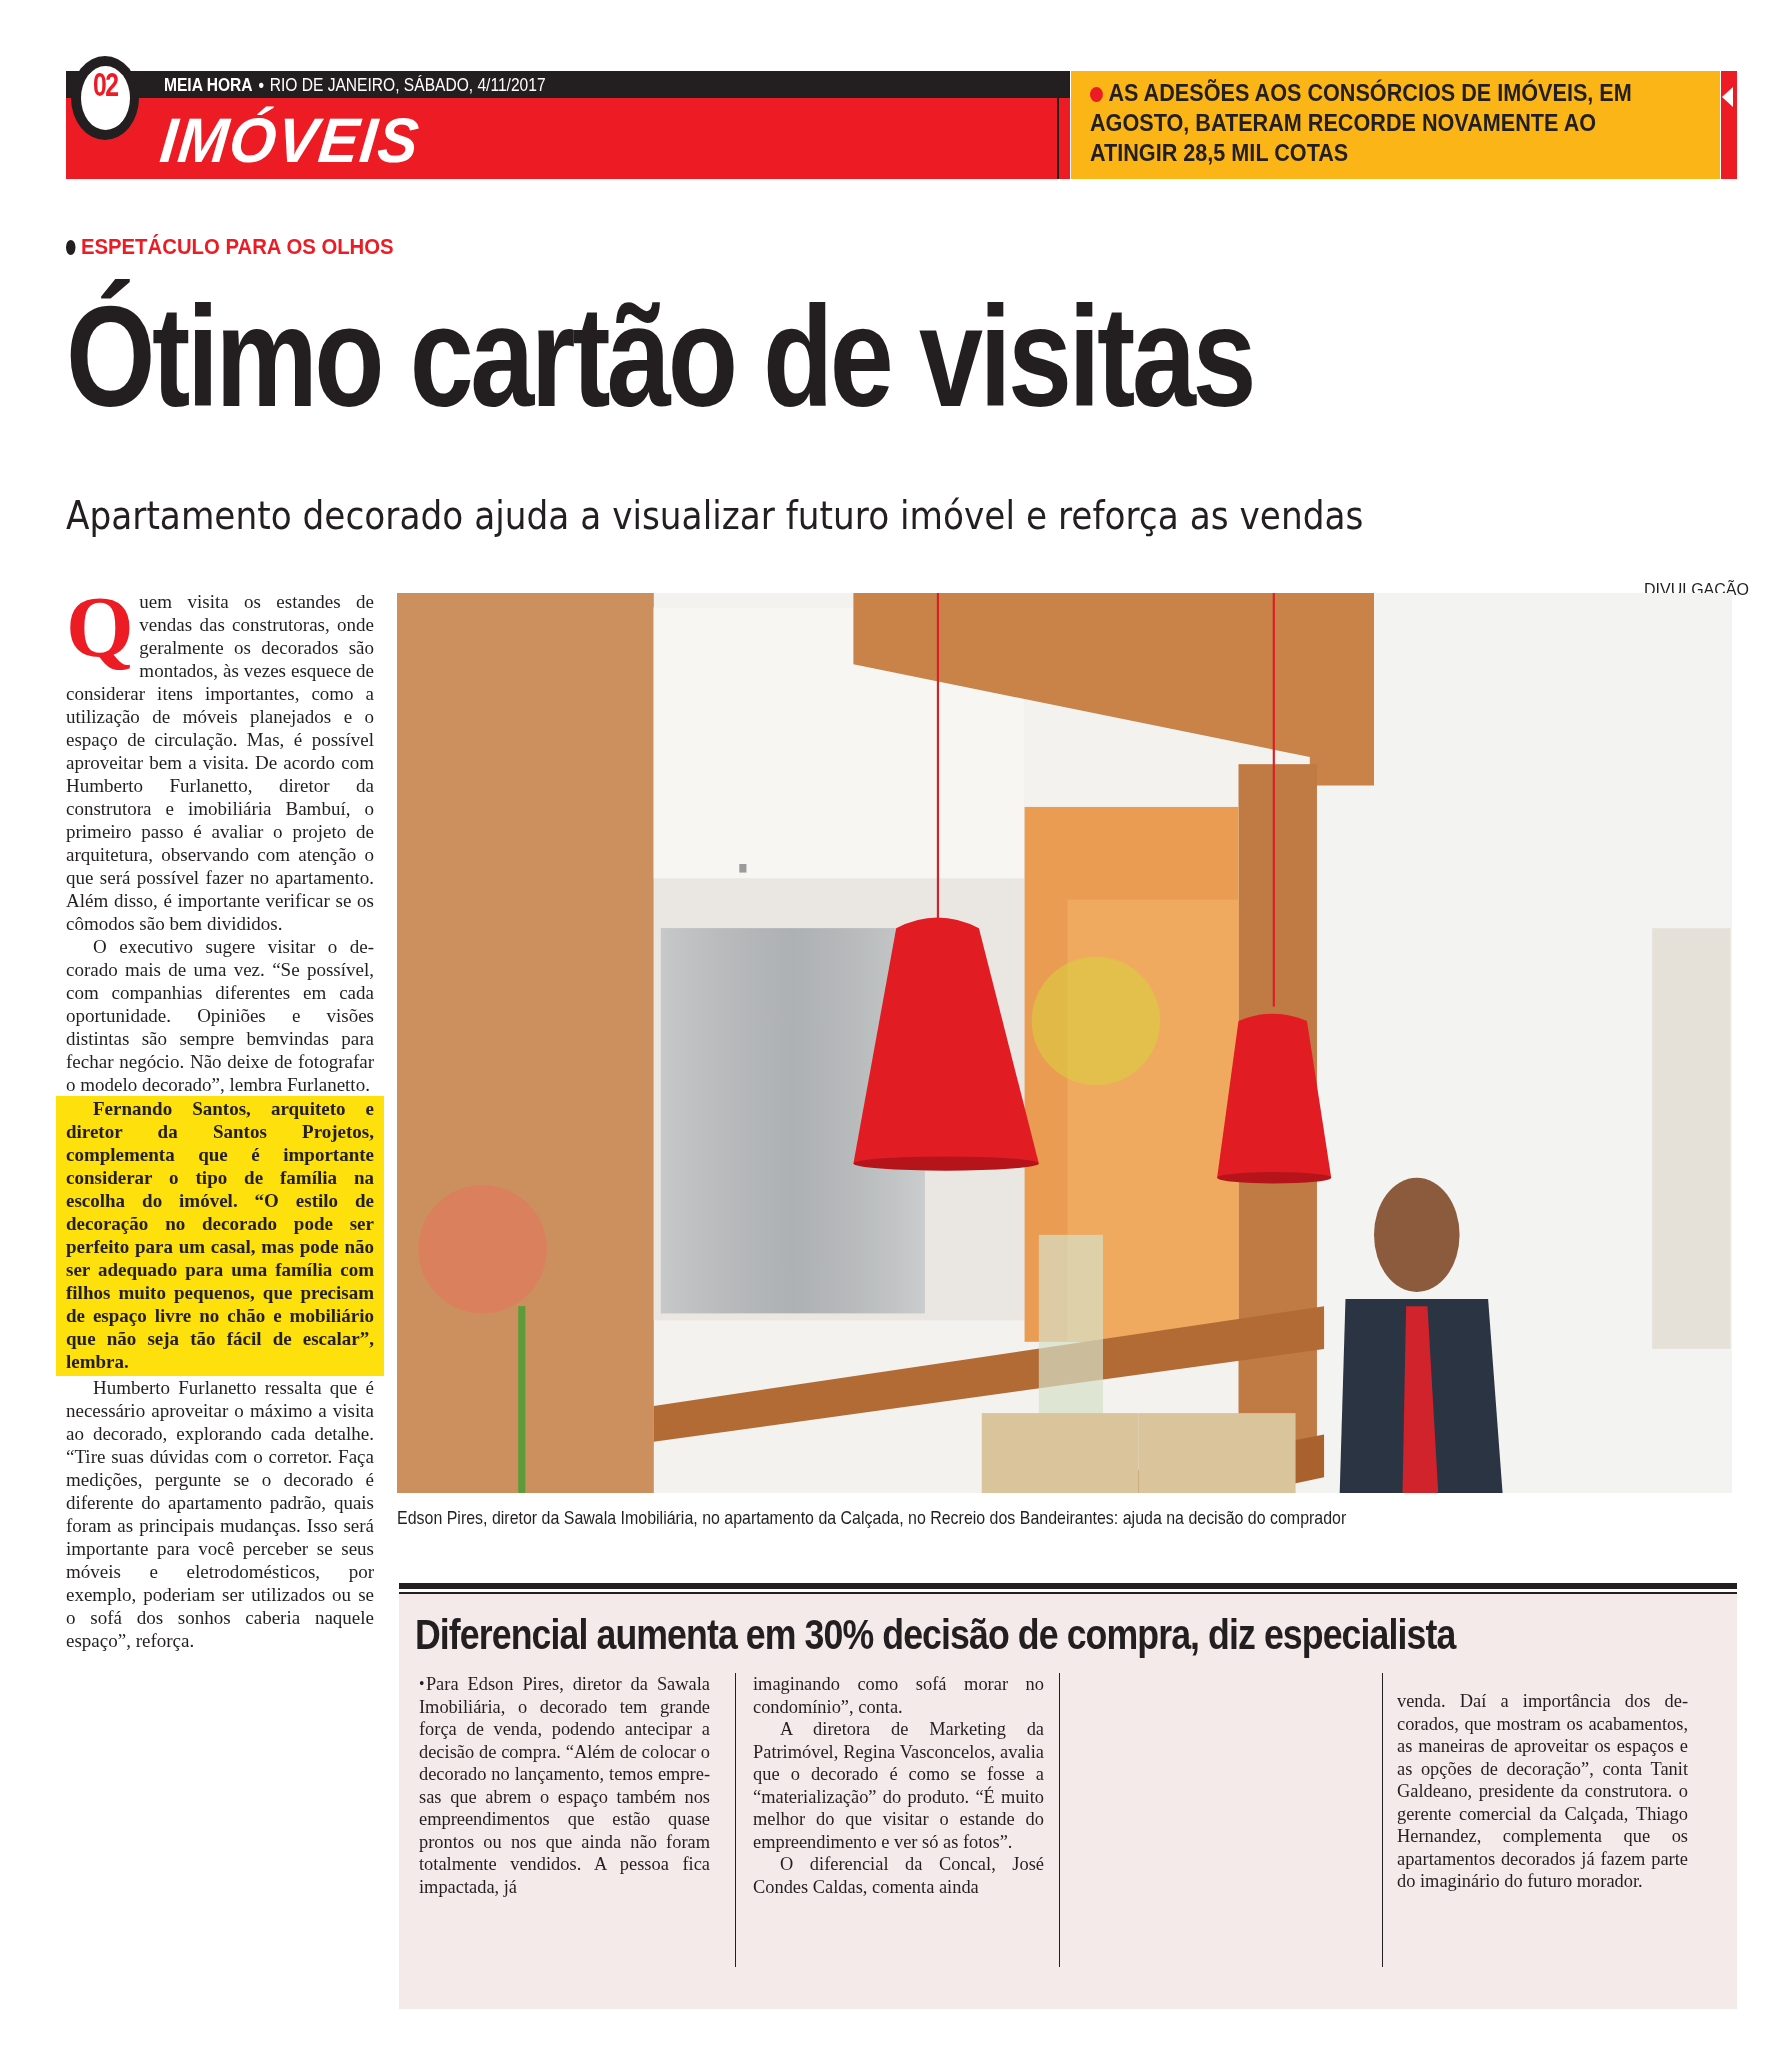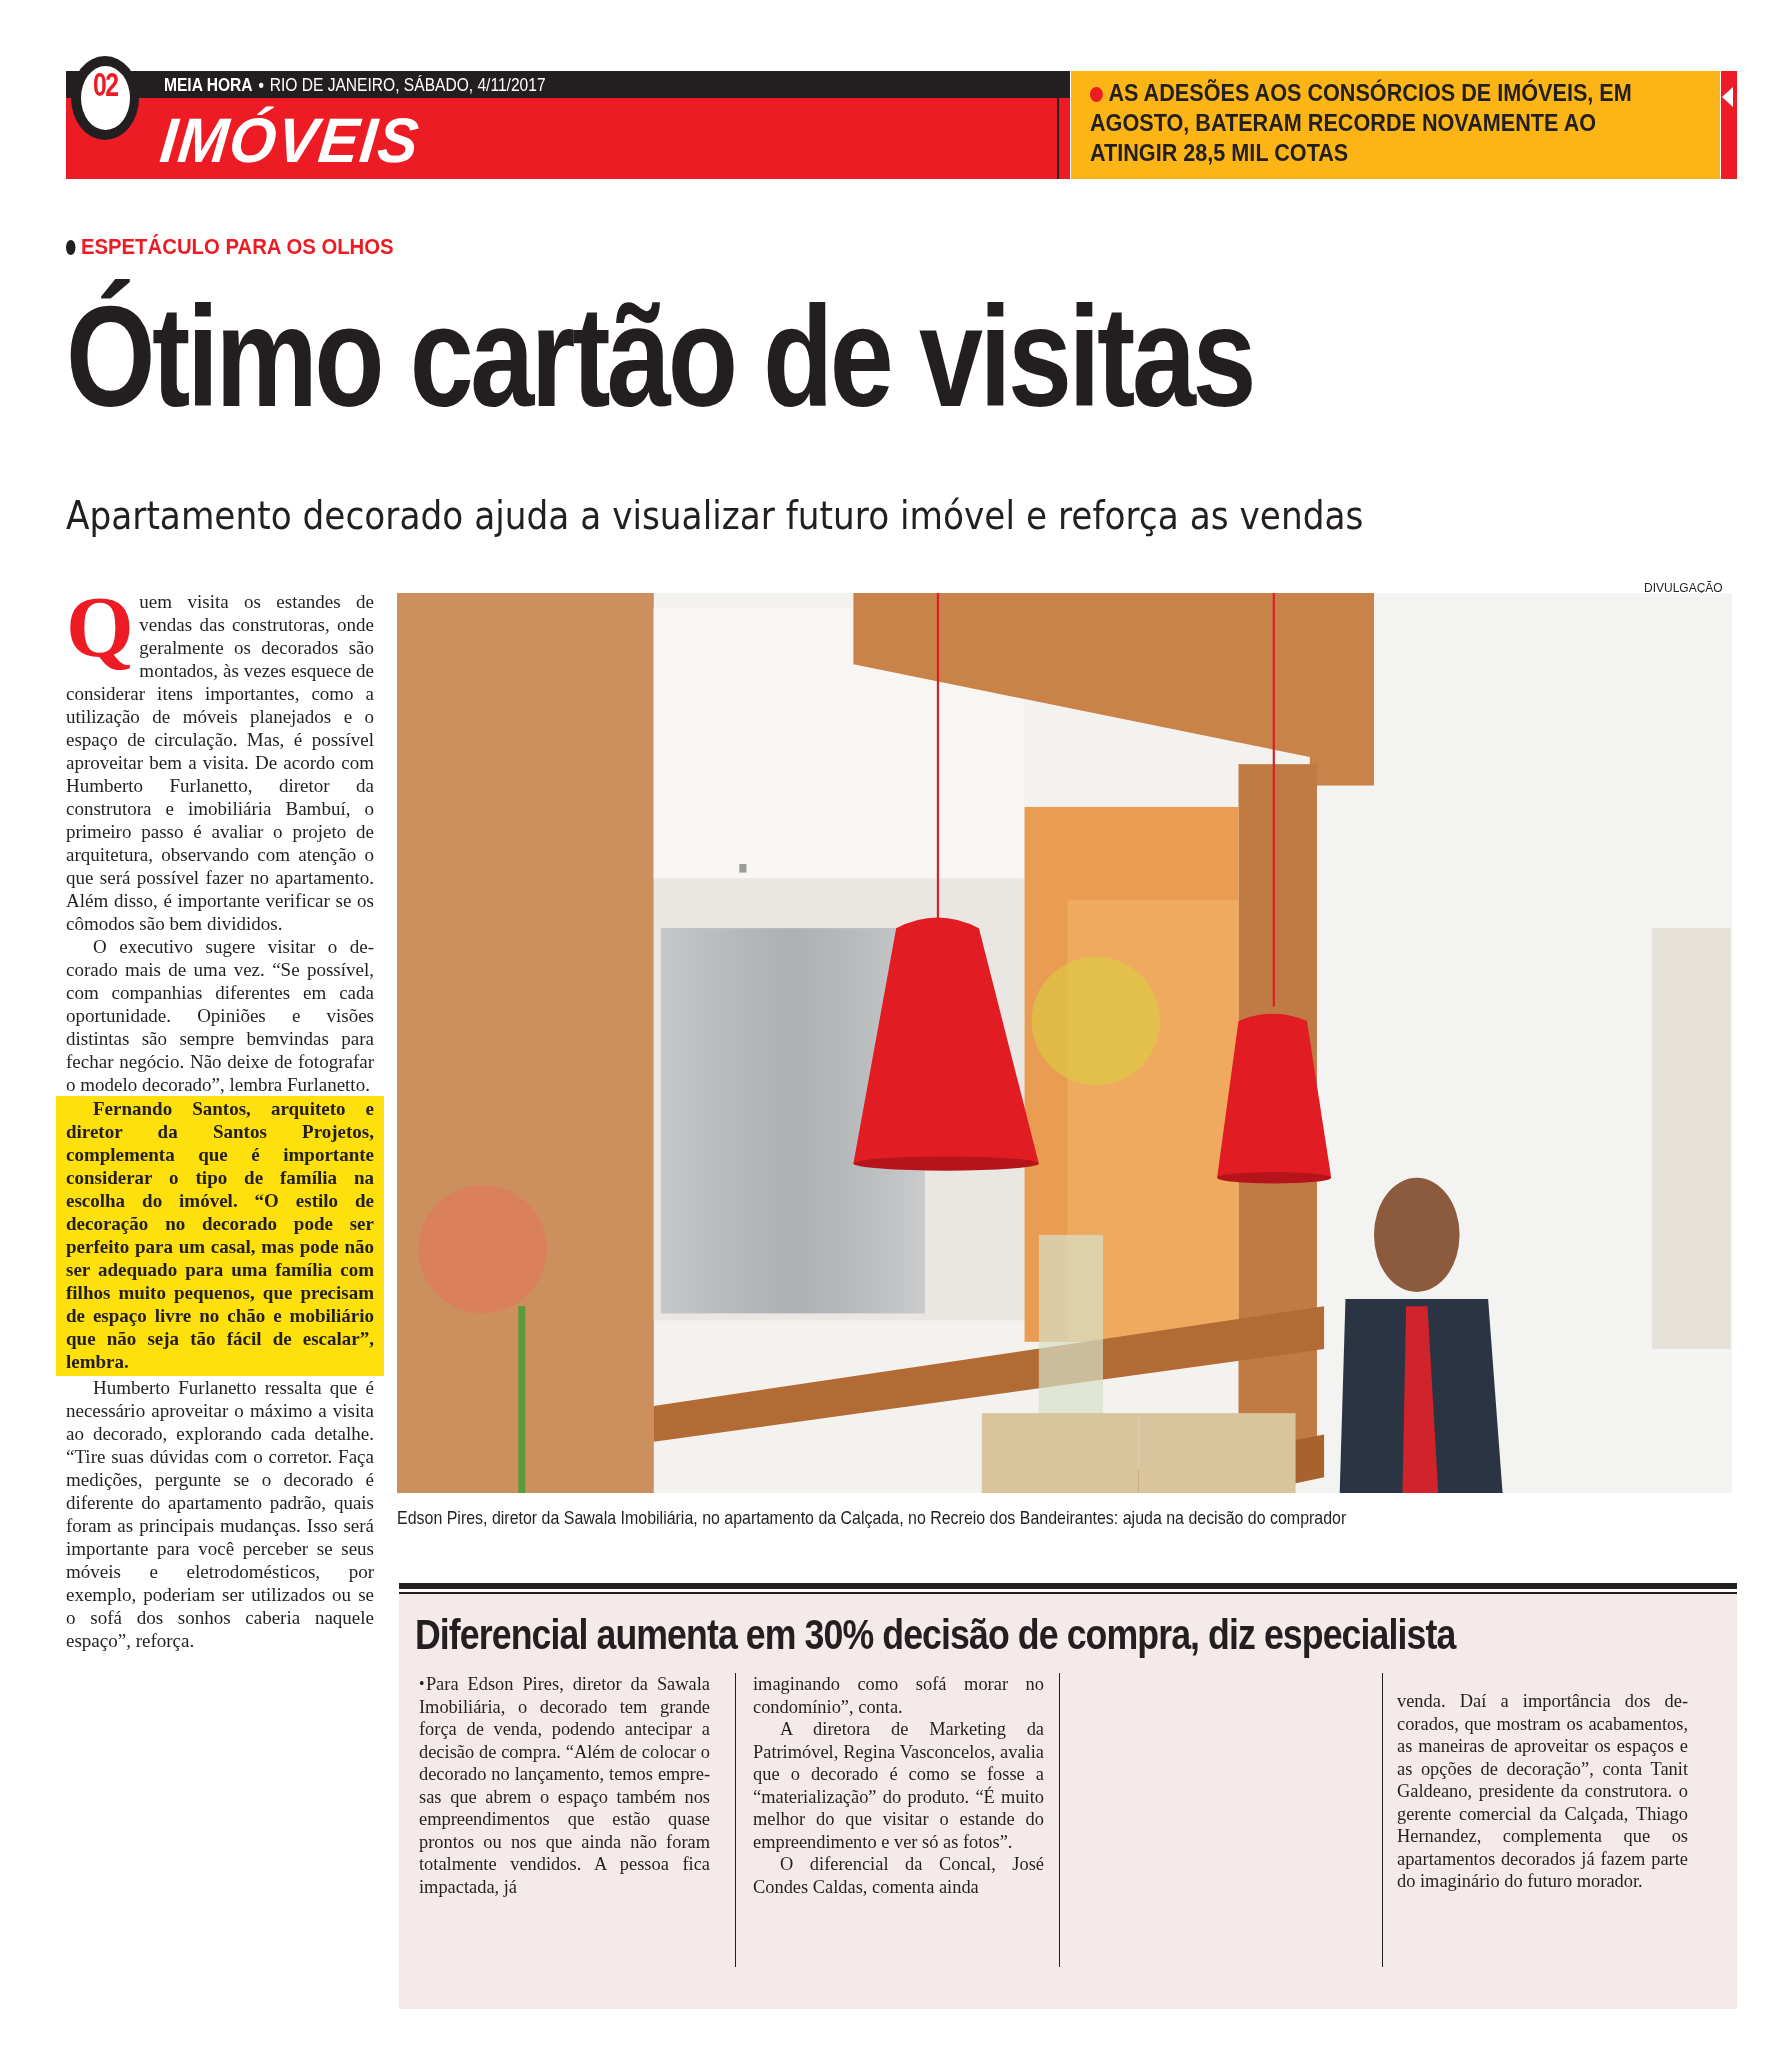--- a/index.html
+++ b/index.html
@@ -22,21 +22,21 @@
   .teaser-tab { left:1721px; top:71px; width:15.7px; height:108px; background:#ed1c24; }
   .teaser-arrow { left:1722px; top:87px; width:0; height:0; border-top:10px solid transparent; border-bottom:10px solid transparent; border-right:11.4px solid #ffffff; }
   .teaser-text { left:1090px; top:78px; width:613px; font-family:"Liberation Sans", sans-serif; font-weight:700; font-size:23.5px; line-height:30px; color:#231f20; transform-origin:left top; transform:scaleX(0.92); }
   .teaser-dot { display:inline-block; width:14.3px; height:15.7px; border-radius:50%; background:#ed1c24; margin-right:5.7px; vertical-align:-1.4px; }
 
   
   .kicker { left:66px; top:235px; font-family:"Liberation Sans", sans-serif; font-weight:700; color:#ed1c24; font-size:21.4px; display:flex; align-items:center; transform-origin:left top; transform:scaleX(0.95); }
   .kicker-dot { width:10px; height:14.3px; border-radius:50%; background:#231f20; margin-right:5.7px; }
   .headline { left:66px; top:282px; font-family:"Liberation Sans", sans-serif; font-weight:700; font-size:143px; line-height:150px; letter-spacing:-4.3px; color:#231f20; transform-origin:left top; transform:scaleX(0.805); white-space:nowrap; }
   .subhead { left:66px; top:492px; font-family:"DejaVu Sans", sans-serif; font-size:39px; line-height:47px; color:#231f20; transform-origin:left top; transform:scaleX(0.88); white-space:nowrap; }
-  .credit { left:1644px; top:581px; font-family:"Liberation Sans", sans-serif; font-size:12px; color:#231f20; }
+  .credit { left:1644px; top:581px; font-family:"Liberation Sans", sans-serif; font-size:16px; color:#231f20; }
 
   
   .leftcol { left:66px; top:590px; width:308px; font-size:19px; line-height:23px; text-align:justify; hyphens:manual; }
   .leftcol p { margin:0; }
   .leftcol p.ind { text-indent:27px; }
   .dropcap { float:left; font-family:"Liberation Serif", serif; font-weight:700; color:#ed1c24; font-size:87px; line-height:68px; margin:2.9px 5.7px 0 0; }
   .highlight { background:#fde00c; margin:0 -10px; padding:1.4px 10px 2.9px 10px;font-weight:bold; }
 
   
   .photo { left:397px; top:593px; width:1335px; height:900px; overflow:hidden; background:#f2eee9; }

